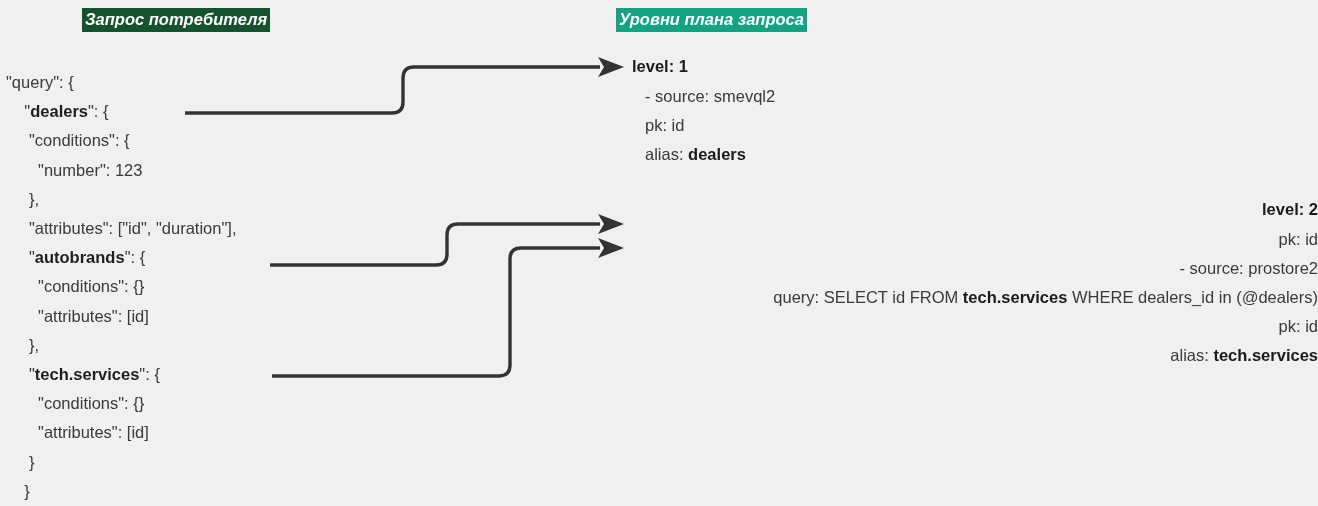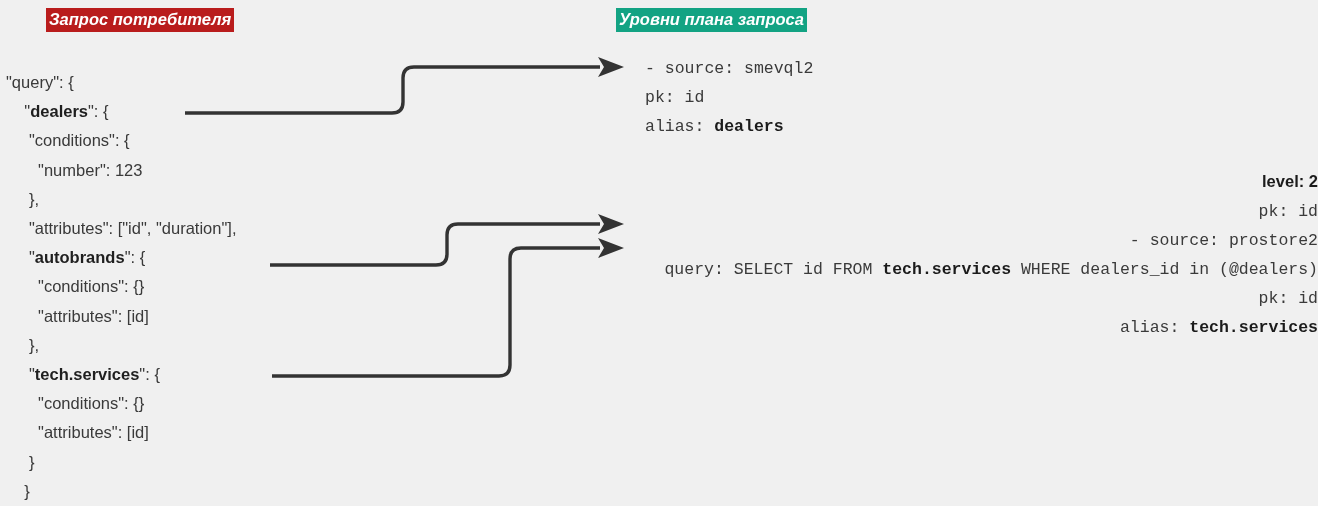--- a/index.html
+++ b/index.html
@@ -67,21 +67,21 @@
     color: #3a3a3a;
   }
   .level-block { margin: 0; }
   .level-title {
     font-weight: bold;
     font-size: 16.5px;
     color: #1b1b1b;
     line-height: 24px;
     padding-bottom: 4px;
   }
-  .source-group { padding-left: 13px; font-family: Liberation Mono, monospace; }
+  .source-group { padding-left: 13px; }
   .plan-line {
     line-height: 29.2px;
     white-space: nowrap;
   }
   .plan-line.src { text-indent: -11px; padding-left: 11px; }
   .plan-line b { font-weight: bold; color: #1b1b1b; }
   #level2-block { margin-top: 27px; text-align: right; }
 
   
   #connectors {
@@ -99,27 +99,28 @@
     stroke-linecap: butt;
     stroke-linejoin: round;
   }
   #connectors polygon.head { fill: #333333; }
 </style>
 </head>
 <body>
 
 <div id="stage">
 
-  <div class="hdr" id="hdr-left" style="background: #b91c1c;">Запрос потребителя</div>
+  <div class="hdr" id="hdr-left" style="background: #14532d; margin-left: 36px;">Запрос потребителя</div>
   <div class="hdr" id="hdr-right" style="background: rgb(19, 163, 131);">Уровни плана запроса</div>
 
   <div id="json-panel"><span class="ln">"query": {</span><span class="ln">    "<b>dealers</b>": {</span><span class="ln">     "conditions": {</span><span class="ln">       "number": 123</span><span class="ln">     },</span><span class="ln">     "attributes": ["id", "duration"],</span><span class="ln">     "<b>autobrands</b>": {</span><span class="ln">       "conditions": {}</span><span class="ln">       "attributes": [id]</span><span class="ln">     },</span><span class="ln">     "<b>tech.services</b>": {</span><span class="ln">       "conditions": {}</span><span class="ln">       "attributes": [id]</span><span class="ln">     }</span><span class="ln">    }</span></div>
 
   <div id="plan-panel">
       <div class="level-block">
+        <div class="level-title">level: 1</div>
         <div class="source-group">
           <div class="plan-line src">- source: smevql2</div>
           <div class="plan-line">pk: id</div>
           <div class="plan-line">alias: <b>dealers</b></div>
         </div>
       </div>
       <div class="level-block" id="level2-block">
         <div class="level-title">level: 2</div>
         <div class="source-group">
           <div class="plan-line">pk: id</div>

